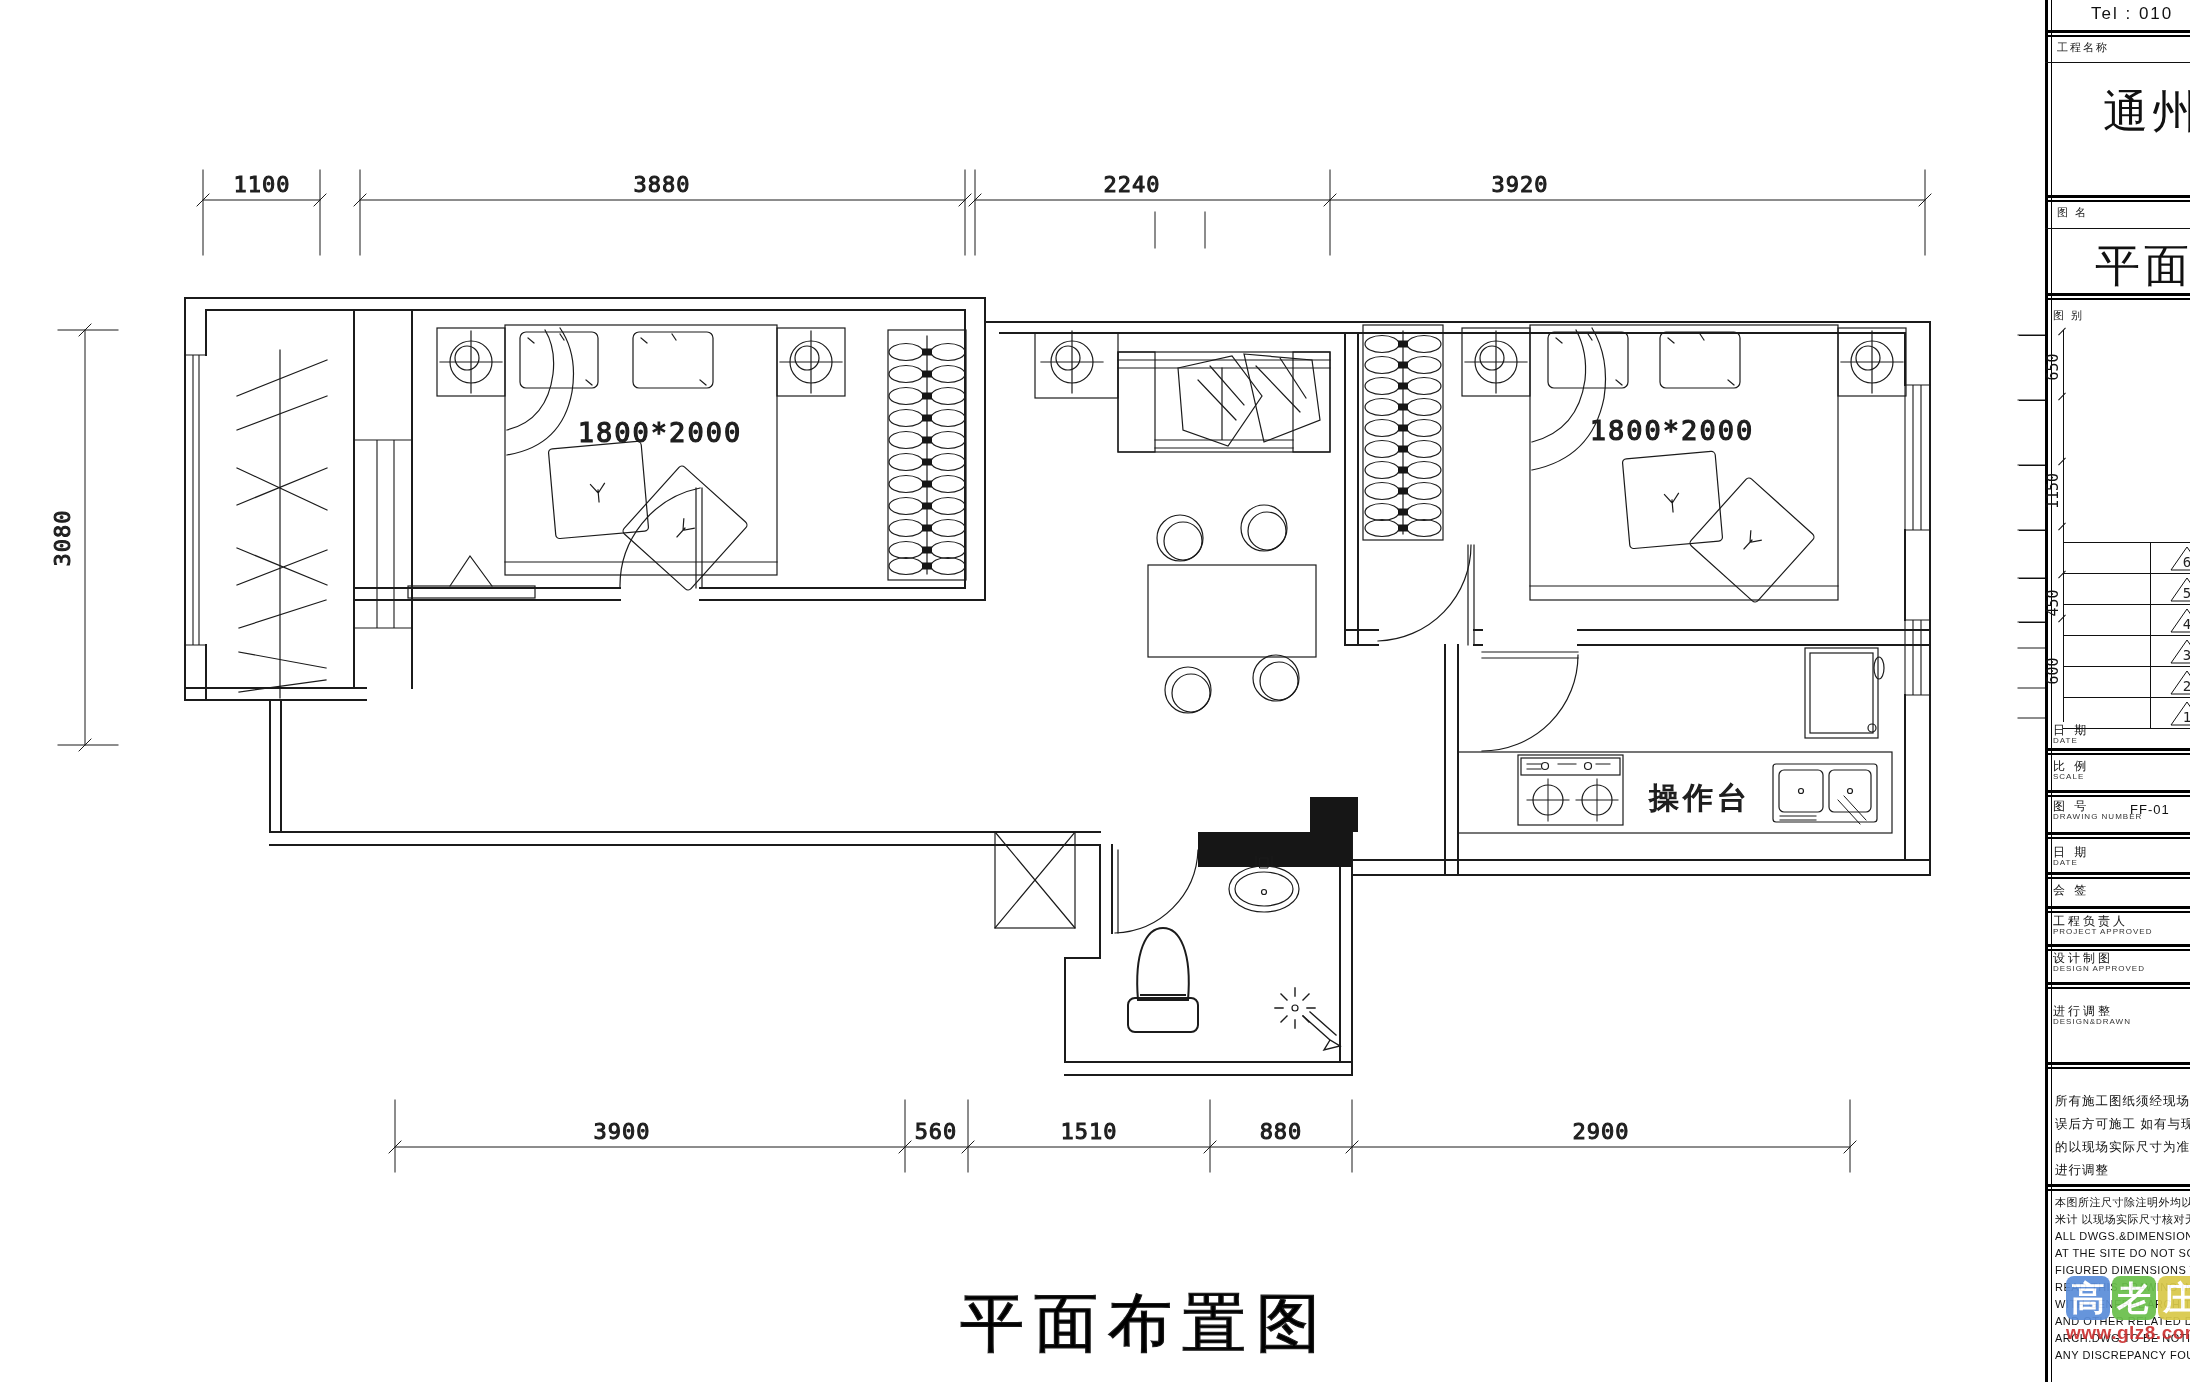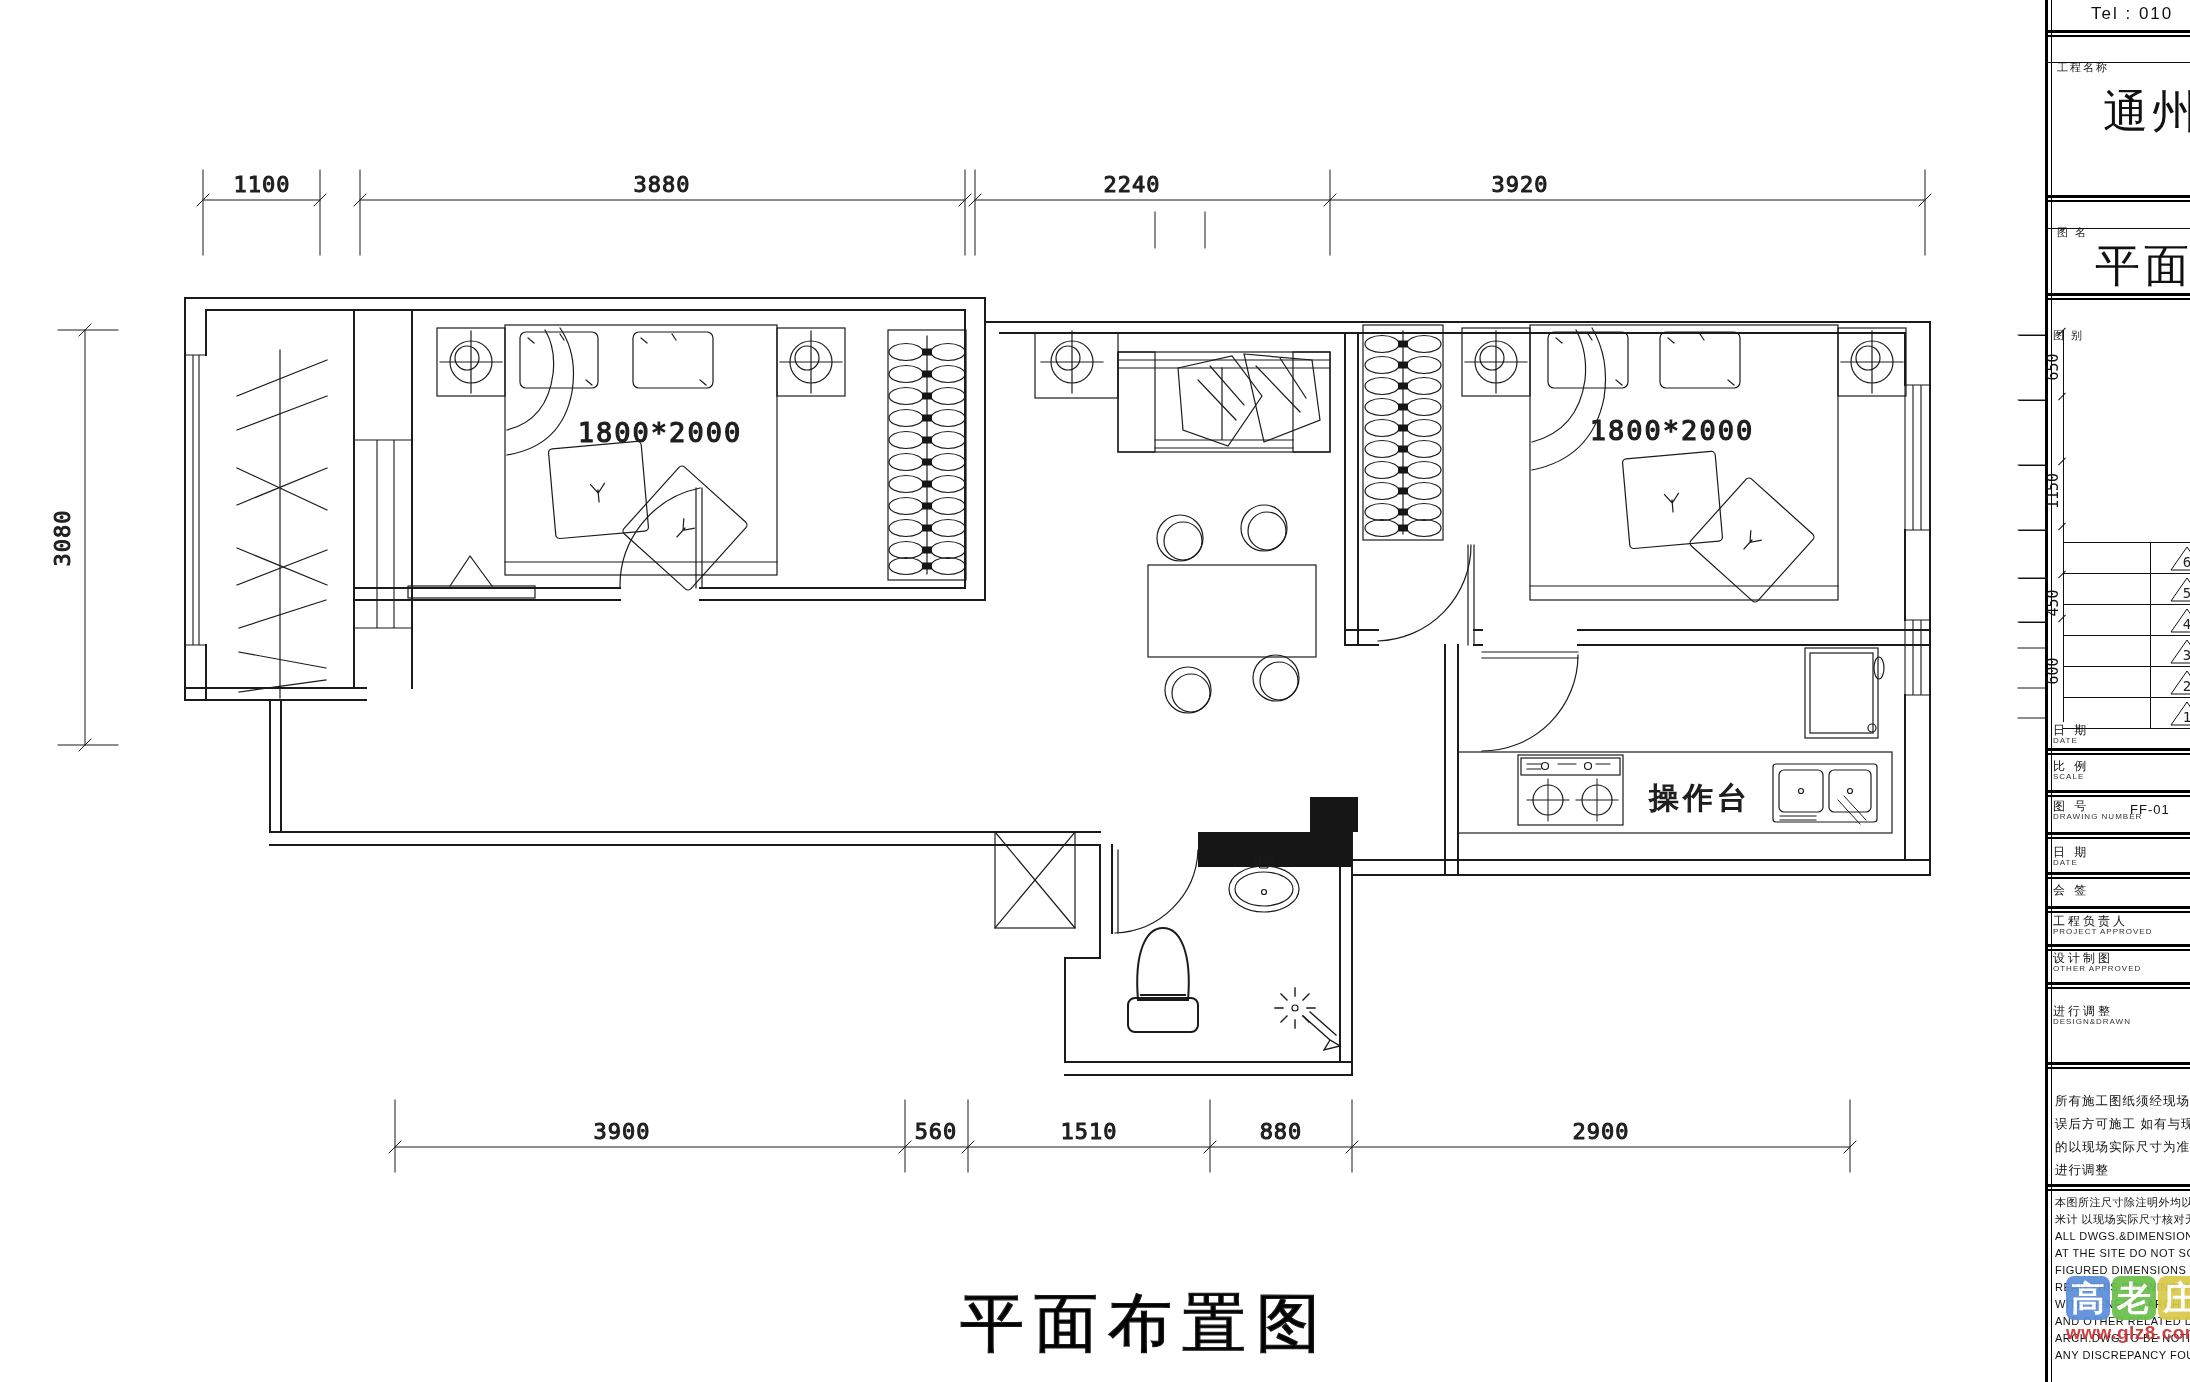--- a/index.html
+++ b/index.html
@@ -11,21 +11,21 @@
   .cjk{font-family:"DejaVu Serif","Liberation Serif",serif;}
   .cntrtxt{font-size:30px;letter-spacing:4px;}
   .maintitle{font-size:64px;letter-spacing:10px;fill:#000;}
   
   .tb{position:absolute;left:2045px;top:0;width:300px;height:1382px;background:#fff;}
   .tb .vb1{position:absolute;left:0;top:0;width:3px;height:1382px;background:#000;}
   .tb .vb2{position:absolute;left:6px;top:0;width:1px;height:1382px;background:#000;}
   .hr{position:absolute;left:0;right:0;height:1px;background:#111;}
   .hr2{position:absolute;left:0;right:0;height:7px;border-top:3px solid #000;border-bottom:2px solid #000;box-sizing:border-box;}
   .tb .tel{position:absolute;top:4px;left:46px;font-size:17px;font-family:Liberation Sans, sans-serif;letter-spacing:2px;}
-  .lbl{position:absolute;font-size:11px;letter-spacing:2px;color:#222;margin-top:20px;}
+  .lbl{position:absolute;font-size:11px;letter-spacing:2px;color:#222;}
   .big{position:absolute;font-family:"DejaVu Serif",serif;font-size:45px;letter-spacing:4px;white-space:nowrap;}
   .rot{position:absolute;transform:rotate(-90deg);transform-origin:center;font-size:15px;font-family:"DejaVu Sans Mono",monospace;}
   .tick{position:absolute;height:1px;background:#111;width:26px;left:-26px;}
   .tick:after{content:"";position:absolute;left:38px;top:-4px;width:10px;height:1px;background:#111;transform:rotate(-45deg);}
   .chain{position:absolute;left:18px;width:1px;background:#111;}
   .rtab{position:absolute;left:18px;width:260px;border-top:1px solid #111;}
   .rrow{height:30px;border-bottom:1px solid #111;position:relative;}
   .rrow .cell{position:absolute;left:87px;top:0;bottom:0;border-left:1px solid #111;width:173px;}
   .tri{position:absolute;left:18px;top:2px;}
   .rowlbl{position:absolute;left:8px;line-height:1.1;}
@@ -442,21 +442,21 @@
     <div class="cn">会 签</div>
     </div>
   <div class="hr2" style="top:906px"></div>
   <div class="rowlbl" style="top:915px">
     <div class="cn">工程负责人</div>
     <div class="en">PROJECT APPROVED</div>
     </div>
   <div class="hr2" style="top:944px"></div>
   <div class="rowlbl" style="top:952px">
     <div class="cn">设计制图</div>
-    <div class="en">OTHER APPROVED</div>
+    <div class="en">DESIGN APPROVED</div>
     </div>
   <div class="hr2" style="top:982px"></div>
   <div class="rowlbl" style="top:1005px">
     <div class="cn">进行调整</div>
     <div class="en">DESIGN&amp;DRAWN</div>
     </div>
   <div class="hr2" style="top:1062px"></div>
 
   <div class="noteb" style="top:1090px">
     <div>所有施工图纸须经现场核对无</div>

